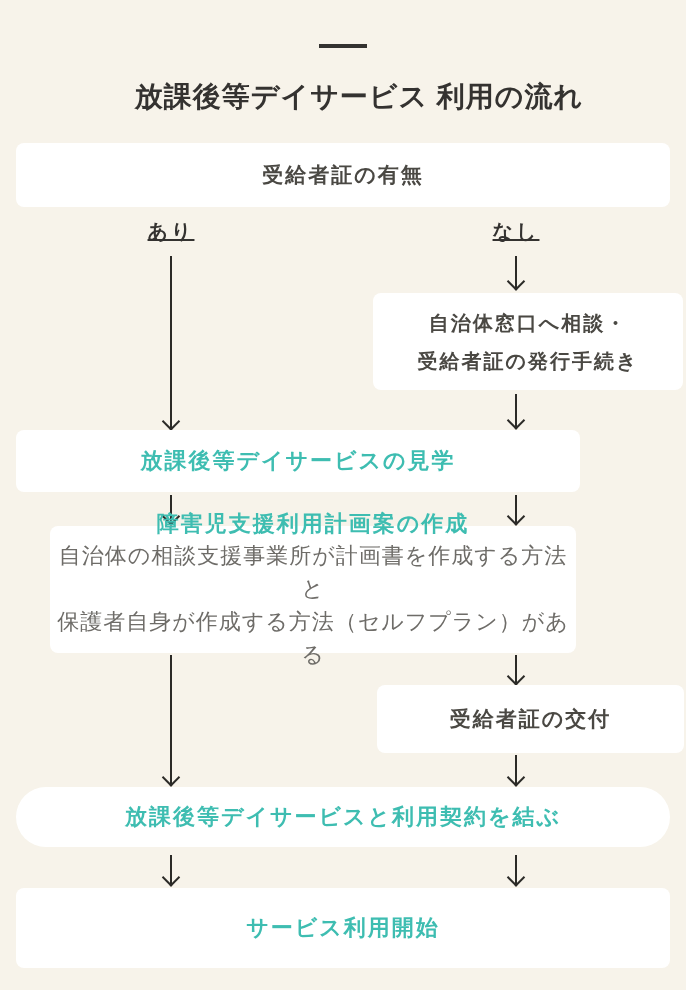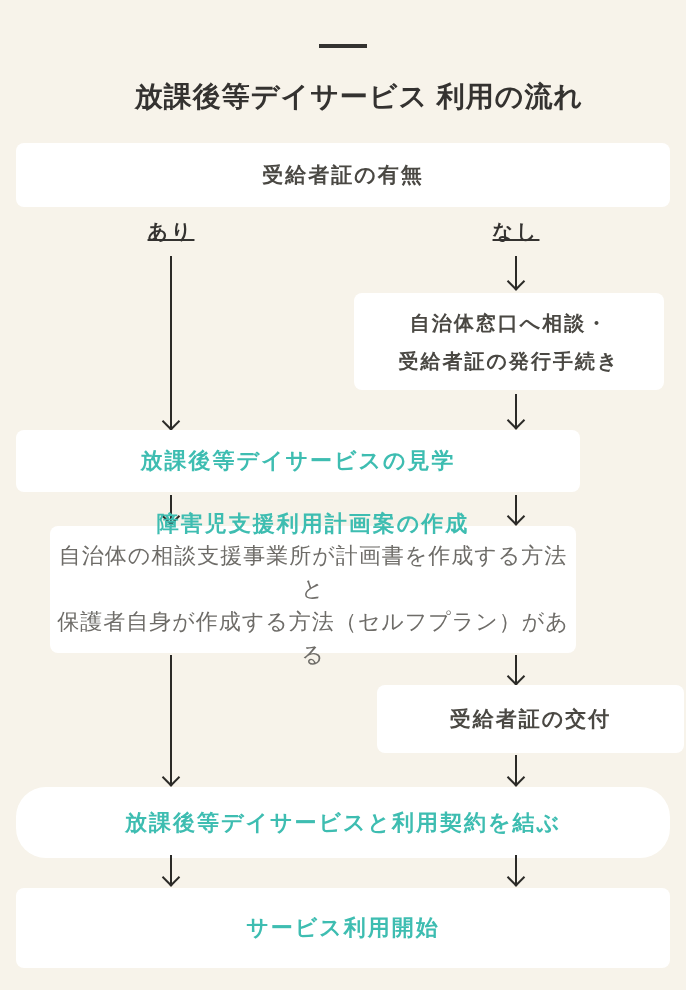--- a/index.html
+++ b/index.html
@@ -92,21 +92,21 @@
   <div class="box box-dark" style="left:16px;top:143px;width:654px;height:64px;">
     <span>受給者証の有無</span>
   </div>
 
   <div class="branch-label" style="left:111px;top:218px;">あり</div>
   <div class="branch-label" style="left:456px;top:218px;">なし</div>
 
   <div class="arrow" style="left:170px;top:256px;height:172px;"></div>
   <div class="arrow" style="left:515px;top:256px;height:32px;"></div>
 
-  <div class="box" style="left:354px;top:293px;width:310px;height:97px;">
+  <div class="box" style="left:373px;top:293px;width:310px;height:97px;">
     <span class="apply-line">自治体窓口へ相談・</span>
     <span class="apply-line">受給者証の発行手続き</span>
   </div>
 
   <div class="arrow" style="left:515px;top:394px;height:33px;"></div>
 
   <div class="box box-teal" style="left:16px;top:430px;width:564px;height:62px;">
     <span>放課後等デイサービスの見学</span>
   </div>
 
@@ -121,21 +121,21 @@
 
   <div class="arrow" style="left:170px;top:655px;height:129px;"></div>
   <div class="arrow" style="left:515px;top:655px;height:28px;"></div>
 
   <div class="box box-dark" style="left:361px;top:685px;width:307px;height:68px;margin-left:16px;">
     <span>受給者証の交付</span>
   </div>
 
   <div class="arrow" style="left:515px;top:755px;height:29px;"></div>
 
-  <div class="box box-teal" style="left:16px;top:787px;width:654px;height:71px;border-radius:30px;">
+  <div class="box box-teal" style="left:16px;top:787px;width:654px;height:60px;border-radius:30px;">
     <span>放課後等デイサービスと利用契約を結ぶ</span>
   </div>
 
   <div class="arrow" style="left:170px;top:855px;height:29px;"></div>
   <div class="arrow" style="left:515px;top:855px;height:29px;"></div>
 
   <div class="box box-teal" style="left:16px;top:888px;width:654px;height:80px;">
     <span>サービス利用開始</span>
   </div>
 

